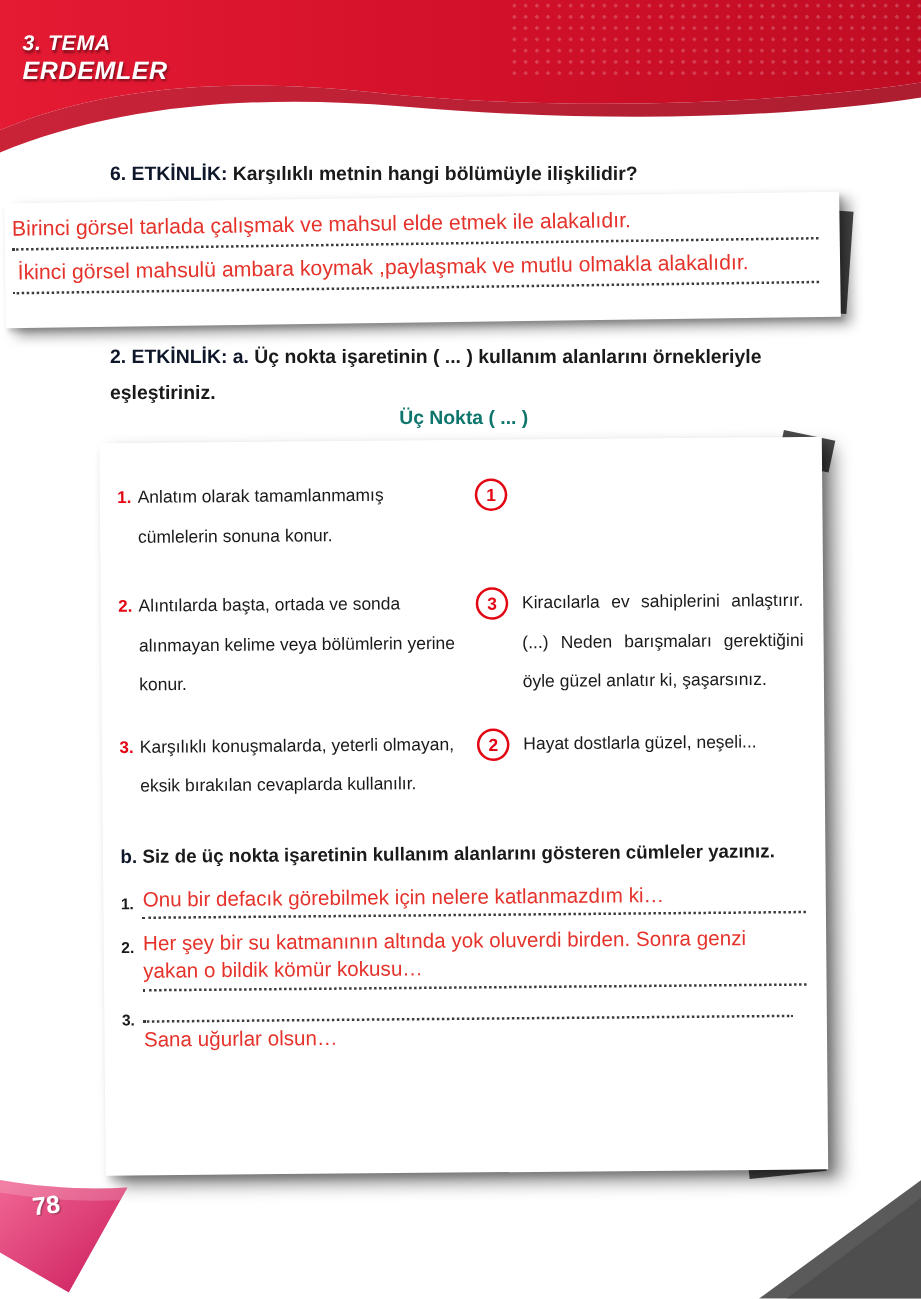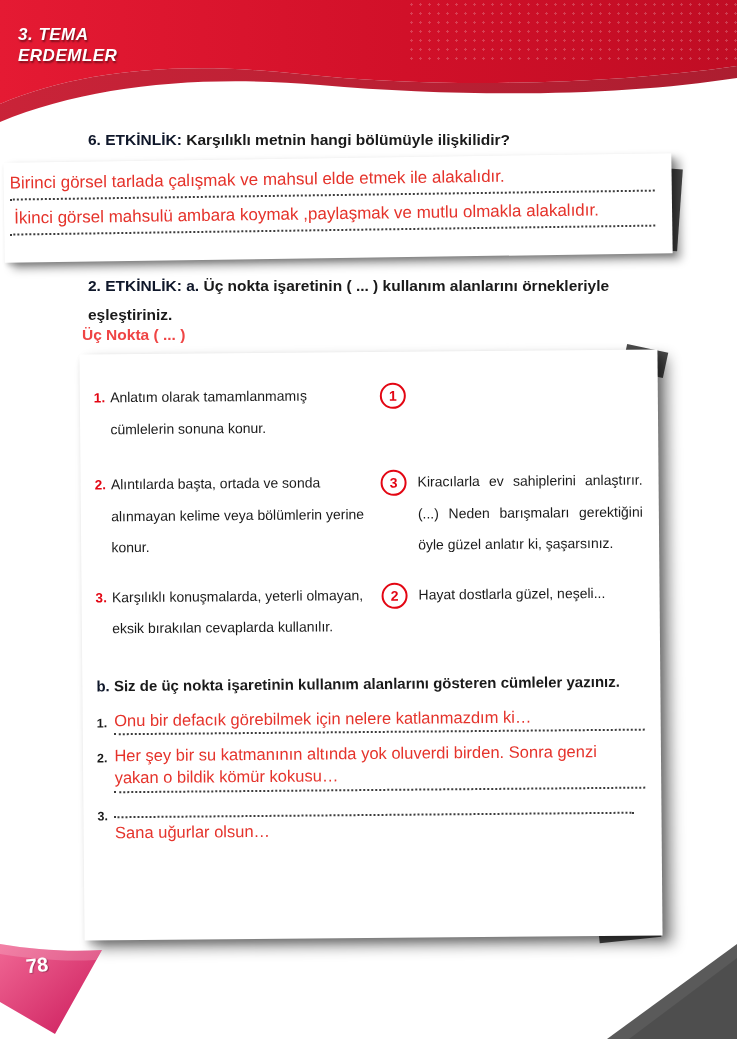--- a/index.html
+++ b/index.html
@@ -15,40 +15,40 @@
     background-image:radial-gradient(rgba(255,255,255,.20) 1.2px, transparent 1.4px);
     background-size:9px 9px;pointer-events:none;
   }
   .header-text{
     position:absolute;left:18px;top:8px;z-index:4;color:#fff;
     font-weight:bold;font-style:italic;letter-spacing:.5px;
     text-shadow:1px 2px 2px rgba(0,0,0,.45);
     margin-top:16px;
   }
   .header-text .l1{font-size:17px;line-height:1.25}
-  .header-text .l2{font-size:17px;line-height:1.25}
+  .header-text .l2{font-size:20px;line-height:1.25}
   
   .red{color:#0f172a}
   .heading{position:absolute;font-weight:bold;font-size:15.5px;line-height:1.85;z-index:5}
   .hand{color:#e5332b;font-size:17px;line-height:1.35}
   
   .torn{position:absolute;background:#4a4a4a;z-index:1}
   .paper{position:absolute;background:#ffffff;z-index:2}
   .paper6{
     left:4px;top:158px;width:668px;height:100px;
     transform:rotate(-0.8deg);
     box-shadow:8px 6px 10px rgba(0,0,0,.40), 2px 3px 4px rgba(0,0,0,.18);
     padding:10px 10px 0 6px;
   }
   .ansrow{border-bottom:2.5px dotted #3c3c3c;padding-bottom:3px;width:99%}
   .ansrow + .ansrow{margin-top:7px;padding-left:4px}
   
   .box-title{
     position:absolute;left:82px;top:326px;width:578px;z-index:5;
-    font-weight:bold;font-size:15.5px;color:#ef4444;
+    text-align:center;font-weight:bold;font-size:15.5px;color:#0f766e;
   }
   .paper7{
     left:82px;top:352px;width:578px;height:586px;
     transform:rotate(-0.5deg);
     box-shadow:10px 8px 14px rgba(0,0,0,.45), 3px 4px 6px rgba(0,0,0,.2);
     padding:16px 16px 10px 14px;
   }
   .match-row{display:flex;align-items:flex-start}
   .match-row.r1{margin-top:12px}
   .match-row.r2{margin-top:24px}

